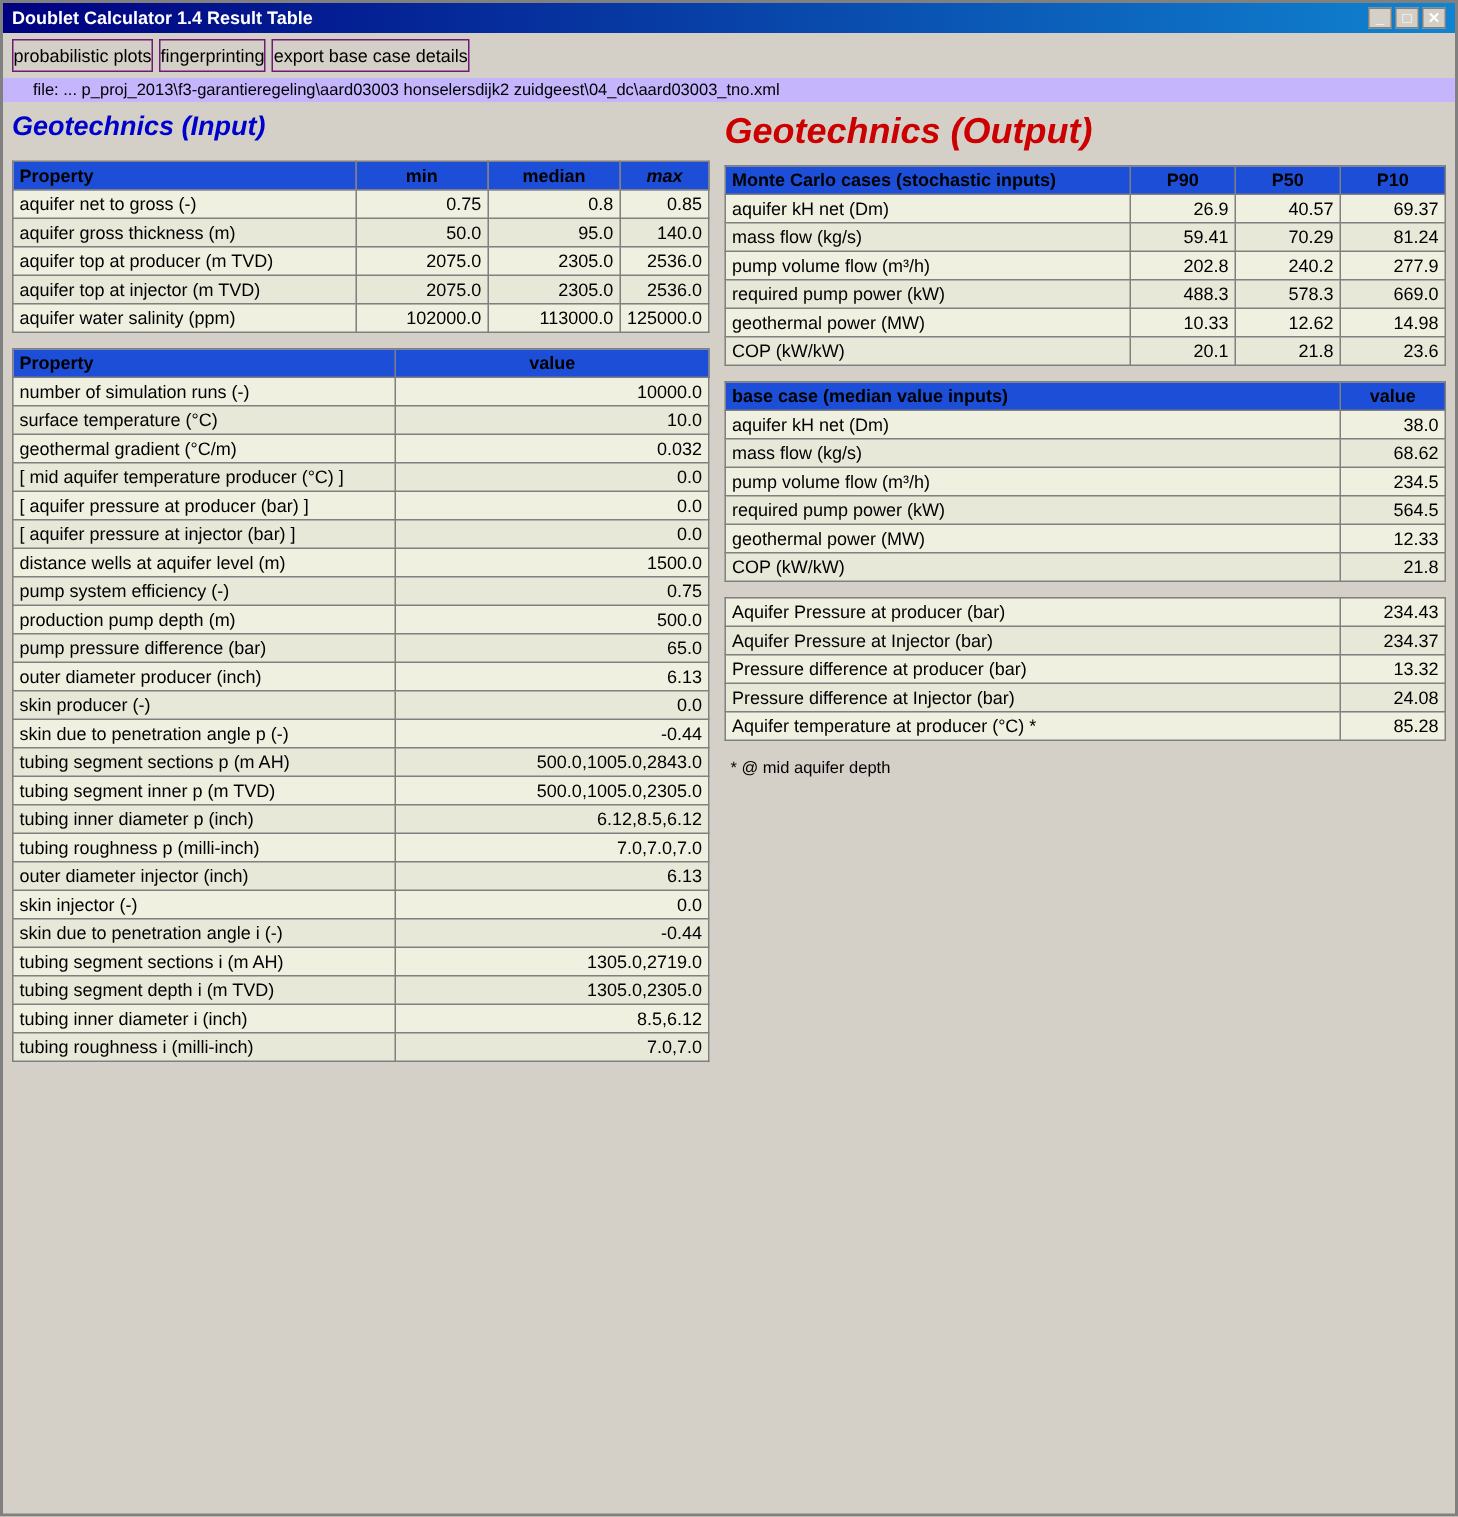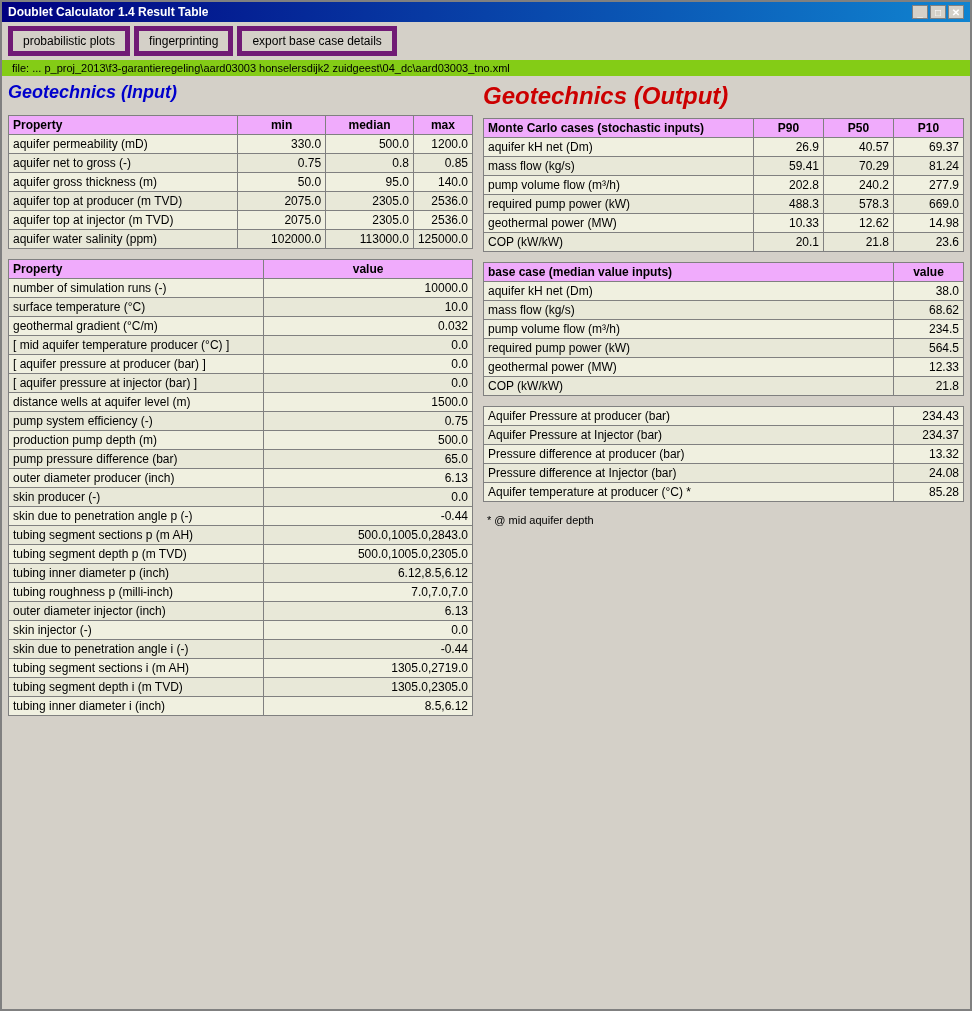--- a/index.html
+++ b/index.html
@@ -42,30 +42,30 @@
       cursor: pointer;
     }
     .toolbar {
       display: flex;
       gap: 4px;
       padding: 4px 6px;
       background: #d4d0c8;
     }
     .toolbar-btn {
       background: #d4d0c8;
-      border: 5px solid #701a75;
-      padding: 3px 10px;
+      border: 1px solid #701a75;
+      padding: 3px 0;
       font-size: 12px;
       cursor: pointer;
     }
     .filepath {
-      padding: 2px 10px;
+      padding: 2px 20px;
       font-size: 11px;
       color: #000;
-      background: #84cc16;
+      background: #c4b5fd;
     }
     .content {
       display: flex;
       padding: 6px;
       gap: 10px;
     }
     .left-panel {
       flex: 0 0 465px;
     }
     .right-panel {
@@ -83,21 +83,21 @@
       font-size: 24px;
       font-weight: bold;
       font-style: italic;
       margin-bottom: 8px;
     }
     table {
       border-collapse: collapse;
       width: 100%;
     }
     th {
-      background: #f0abfc;
+      background: #1d4ed8;
       border: 1px solid #808080;
       padding: 2px 4px;
       text-align: left;
       font-weight: bold;
     }
     th.num {
       text-align: center;
     }
     td {
       border: 1px solid #808080;
@@ -116,21 +116,21 @@
       margin-bottom: 10px;
     }
     .small-note {
       font-size: 11px;
       color: #000;
       padding: 2px 4px;
     }
     .prop-col { width: 55%; }
     .min-col { width: 20%; }
     .med-col { width: 20%; }
-    .max-col { width: 20%; }
+    .max-col { width: 20%; font-style: italic; }
   </style>
 </head>
 <body>
 
 <div class="window">
 
   <div class="titlebar">
     <span>Doublet Calculator 1.4 Result Table</span>
     <div class="titlebar-controls">
       <div class="titlebar-btn">_</div>
@@ -157,26 +157,20 @@
           <thead>
             <tr>
               <th class="prop-col">Property</th>
               <th class="num min-col">min</th>
               <th class="num med-col">median</th>
               <th class="num max-col">max</th>
             </tr>
           </thead>
           <tbody id="left-table1-body">
               <tr>
-                <td>aquifer permeability (mD)</td>
-    <td class="num">330.0</td>
-    <td class="num">500.0</td>
-    <td class="num">1200.0</td>
-              </tr>
-              <tr>
                 <td>aquifer net to gross (-)</td>
     <td class="num">0.75</td>
     <td class="num">0.8</td>
     <td class="num">0.85</td>
               </tr>
               <tr>
                 <td>aquifer gross thickness (m)</td>
     <td class="num">50.0</td>
     <td class="num">95.0</td>
     <td class="num">140.0</td>
@@ -262,21 +256,21 @@
               </tr>
               <tr>
                 <td>skin due to penetration angle p (-)</td>
     <td class="num">-0.44</td>
               </tr>
               <tr>
                 <td>tubing segment sections p (m AH)</td>
     <td class="num">500.0,1005.0,2843.0</td>
               </tr>
               <tr>
-                <td>tubing segment depth p (m TVD)</td>
+                <td>tubing segment inner p (m TVD)</td>
     <td class="num">500.0,1005.0,2305.0</td>
               </tr>
               <tr>
                 <td>tubing inner diameter p (inch)</td>
     <td class="num">6.12,8.5,6.12</td>
               </tr>
               <tr>
                 <td>tubing roughness p (milli-inch)</td>
     <td class="num">7.0,7.0,7.0</td>
               </tr>
@@ -296,20 +290,24 @@
                 <td>tubing segment sections i (m AH)</td>
     <td class="num">1305.0,2719.0</td>
               </tr>
               <tr>
                 <td>tubing segment depth i (m TVD)</td>
     <td class="num">1305.0,2305.0</td>
               </tr>
               <tr>
                 <td>tubing inner diameter i  (inch)</td>
     <td class="num">8.5,6.12</td>
+              </tr>
+              <tr>
+                <td>tubing roughness i (milli-inch)</td>
+    <td class="num">7.0,7.0</td>
               </tr>
             </tbody>
         </table>
       </div>
     </div>
 
     <div class="right-panel">
       <div class="section-title-red">Geotechnics (Output)</div>
 
       <div class="table-section">

